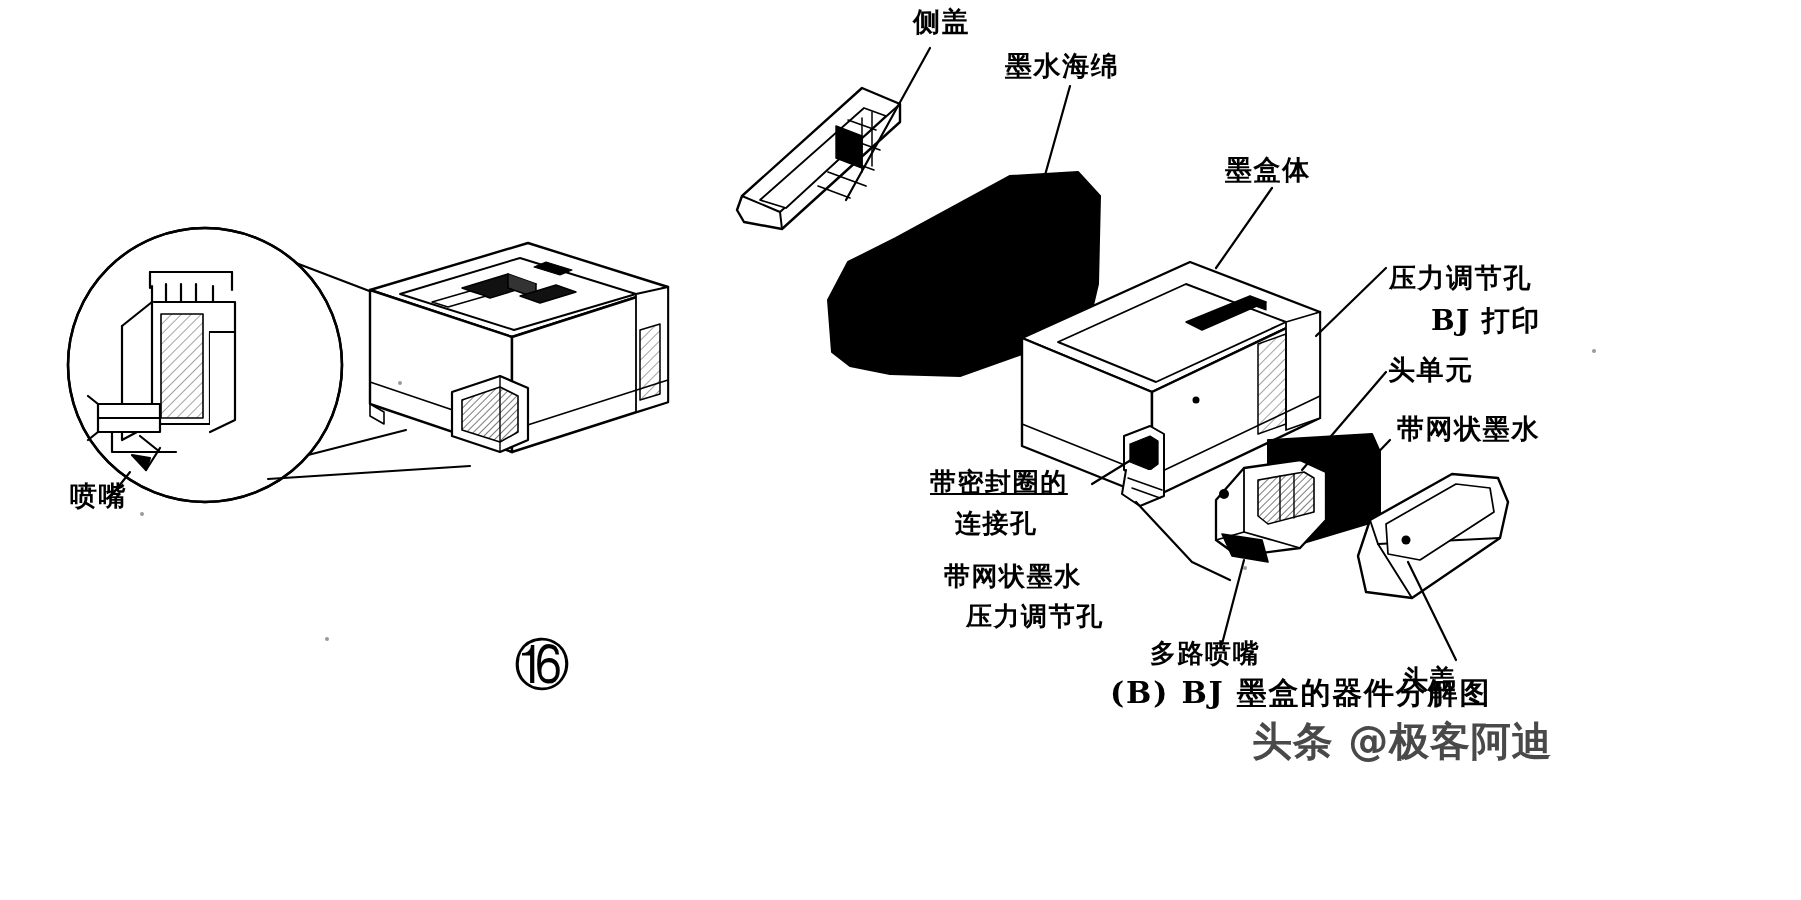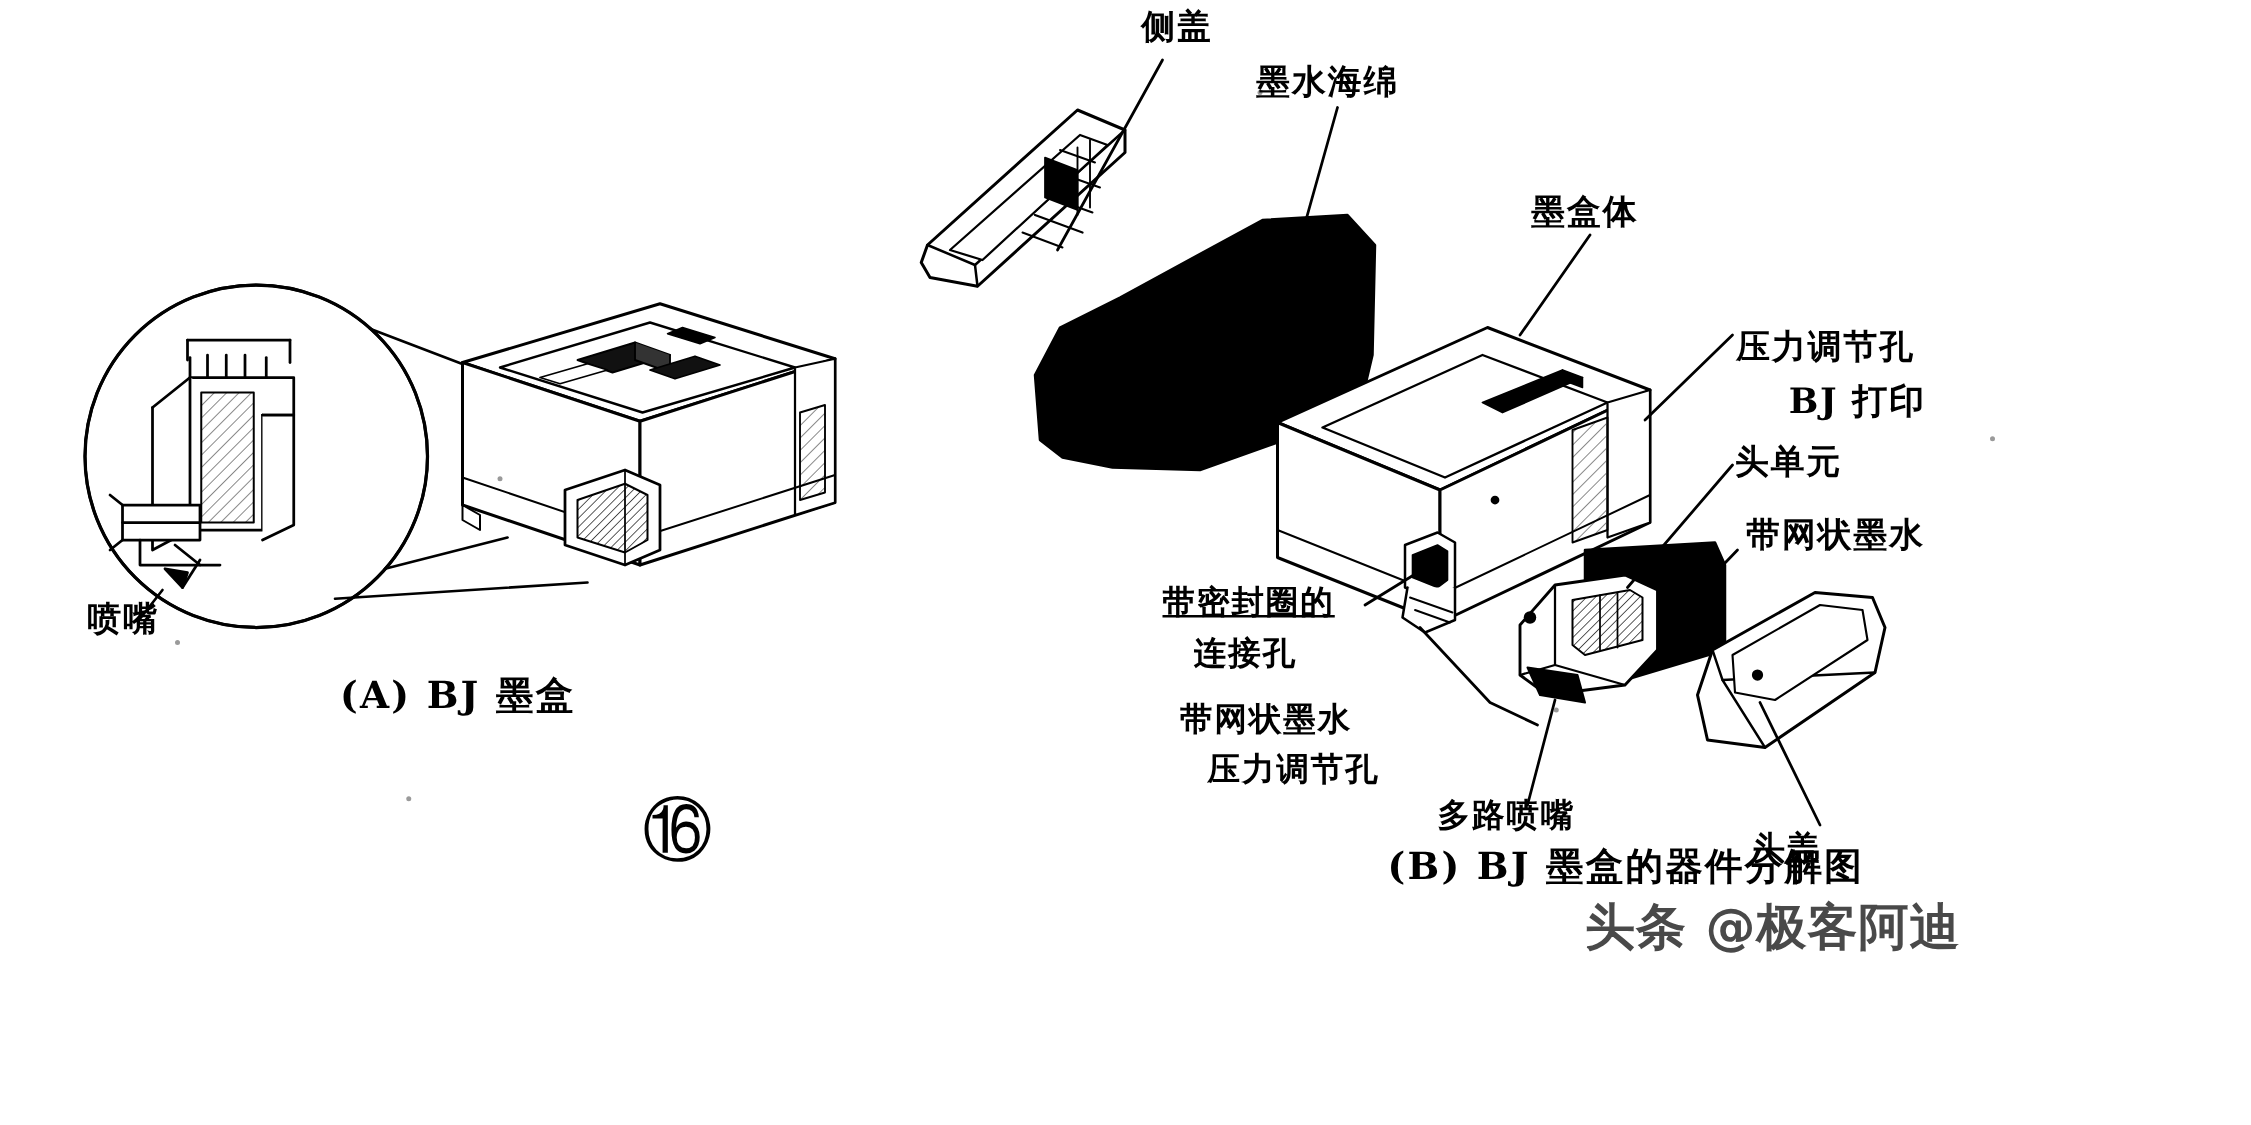--- a/index.html
+++ b/index.html
@@ -34,21 +34,21 @@
     font-size:28px;letter-spacing:0.05em;line-height:1.34;margin-left:45px;
   }
   .fignum{
     position:absolute;color:#000;font-weight:400;
     font-family:"DejaVu Sans","Liberation Sans",sans-serif;
     font-size:56px;line-height:1;
   }
   .wm{
     position:absolute;color:#3a3a3a;font-weight:700;
     font-family:"DejaVu Sans","Liberation Sans",sans-serif;
-    font-size:40px;letter-spacing:0.02em;white-space:pre;opacity:.92;margin-left:16px;
+    font-size:40px;letter-spacing:0.02em;white-space:pre;opacity:.92;
   }
   .speck{position:absolute;background:#9a9a9a;border-radius:50%;}
 </style>
 </head>
 <body>
 
 <div id="stage">
 
   <svg id="art" viewBox="0 0 1801 900">
     <defs>
@@ -259,21 +259,20 @@
 
   <div class="speck" style="left:325px;top:637px;width:4px;height:4px;"></div>
   <div class="speck" style="left:140px;top:512px;width:4px;height:4px;"></div>
   <div class="speck" style="left:398px;top:381px;width:4px;height:4px;"></div>
   <div class="speck" style="left:1006px;top:72px;width:4px;height:4px;"></div>
   <div class="speck" style="left:1592px;top:349px;width:4px;height:4px;"></div>
   <div class="speck" style="left:1243px;top:566px;width:4px;height:4px;"></div>
 
   <div class="lbl lbl-cn" style="left:70px;top:478px;">喷嘴</div>
 
-  <div class="cap" style="left:272px;top:536px;">(A) BJ 墨盒</div>
 
   <div class="fignum" style="left:514px;top:637px;">⑯</div>
 
   <div class="lbl lbl-cn" style="left:913px;top:4px;">侧盖</div>
 
   <div class="lbl lbl-cn" style="left:1005px;top:48px;text-align:right;">墨水海绵</div>
 
   <div class="lbl lbl-cn" style="left:1225px;top:152px;">墨盒体</div>
 
   <div class="lbl lbl-cn" style="left:1389px;top:260px;">压力调节孔</div>

